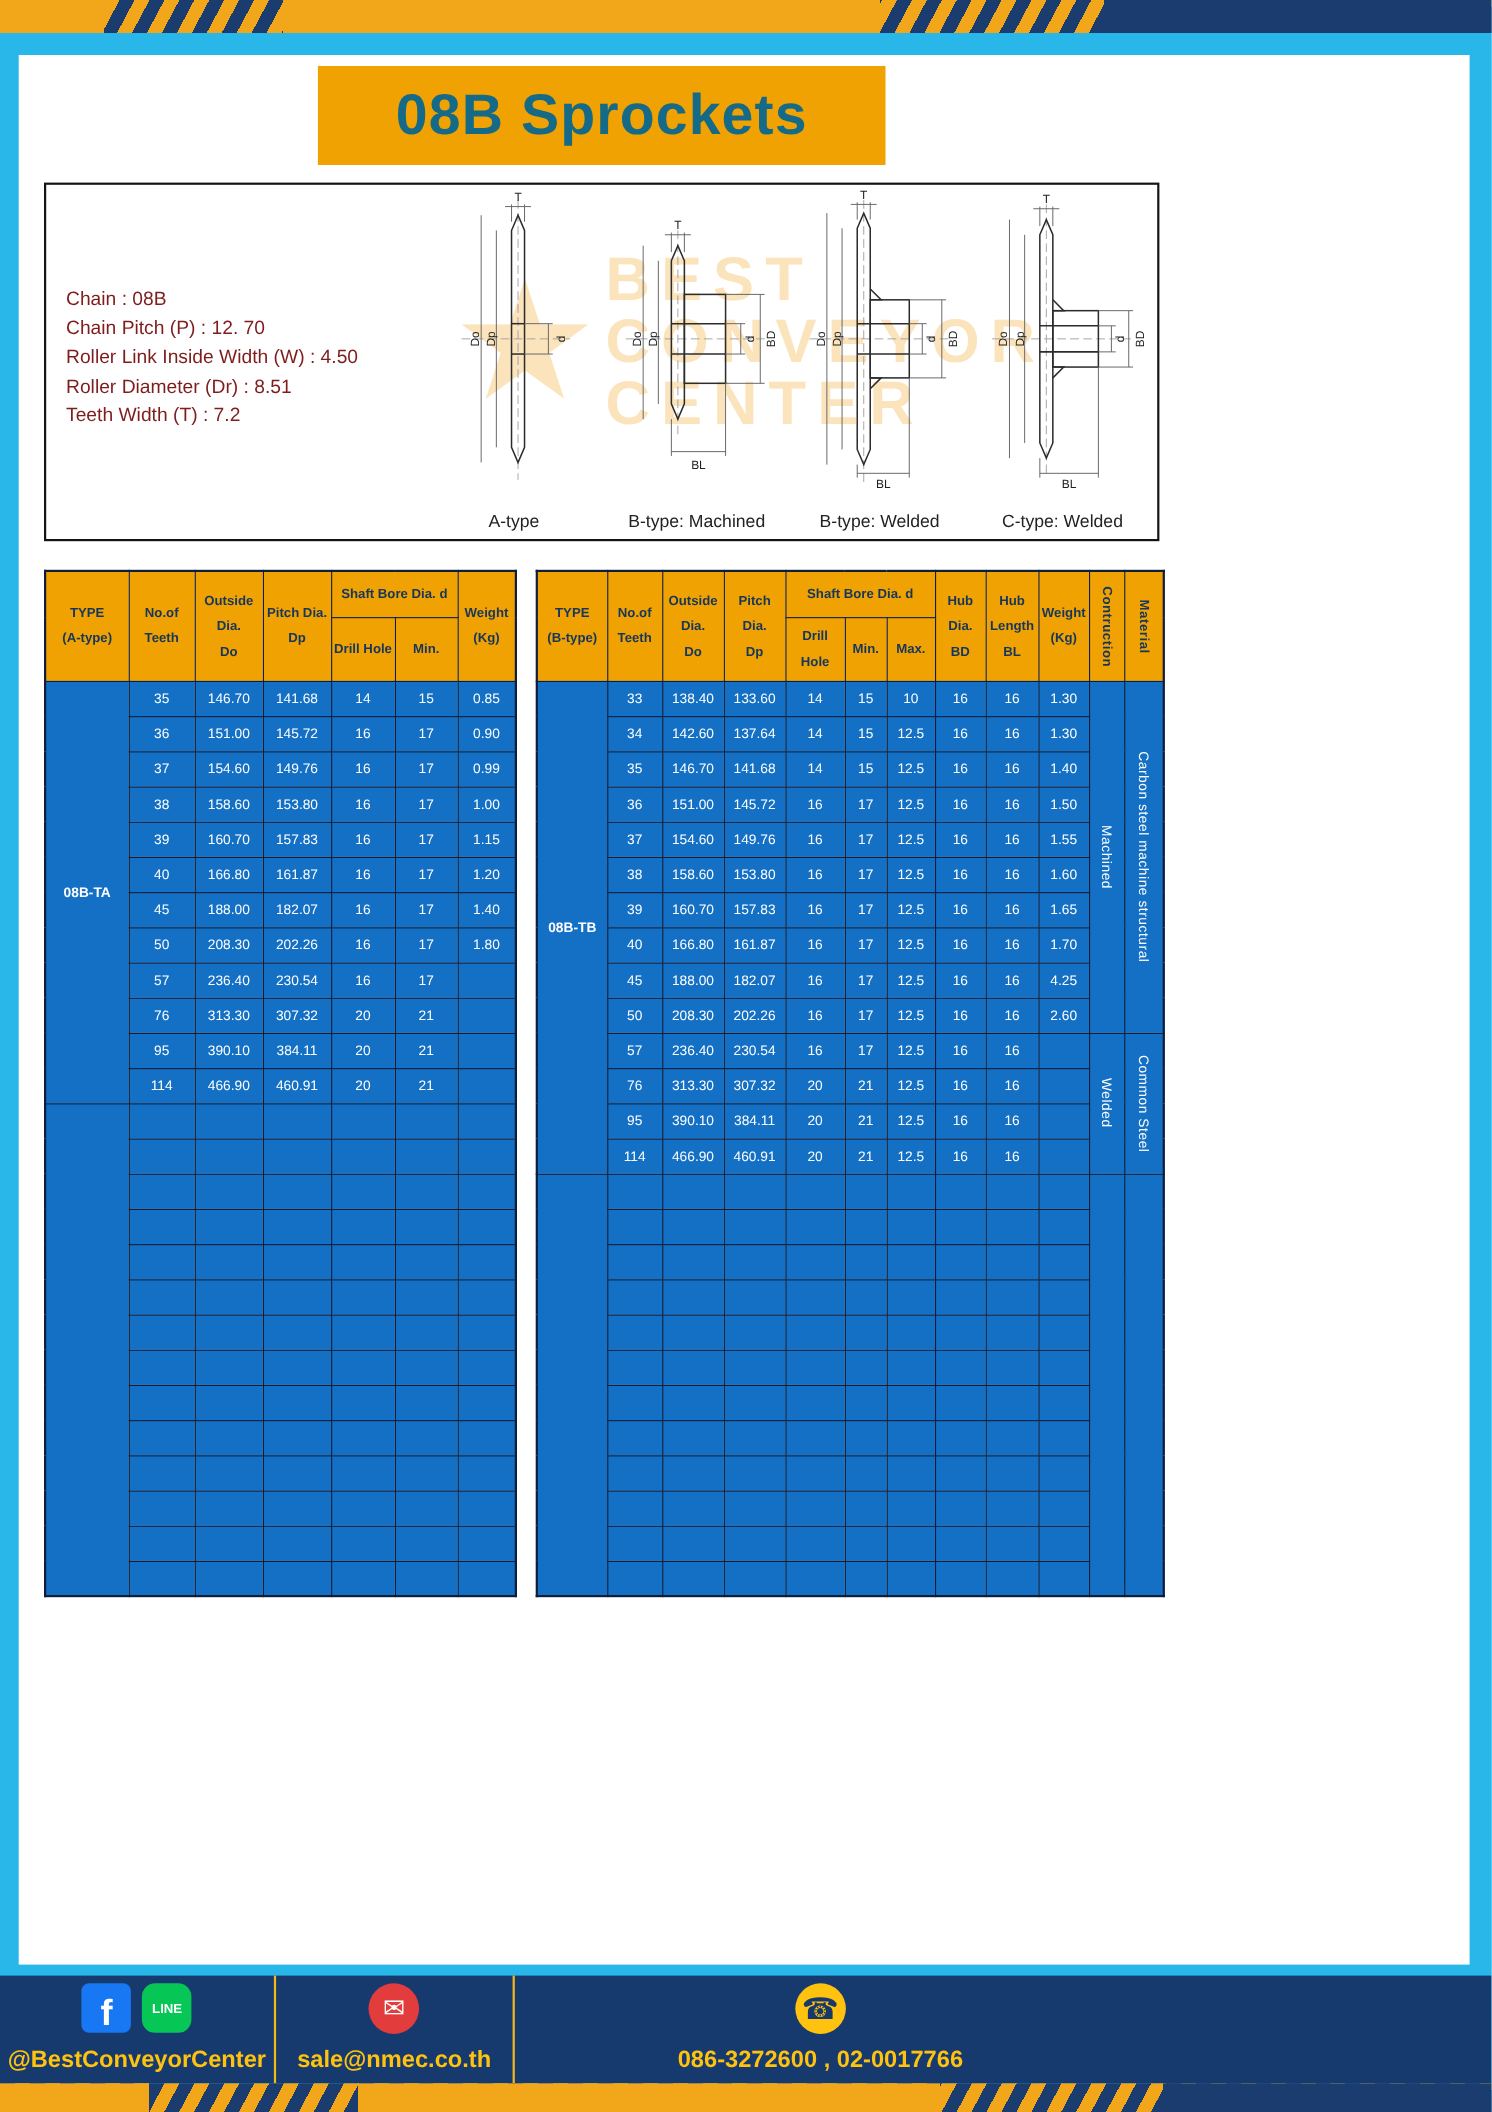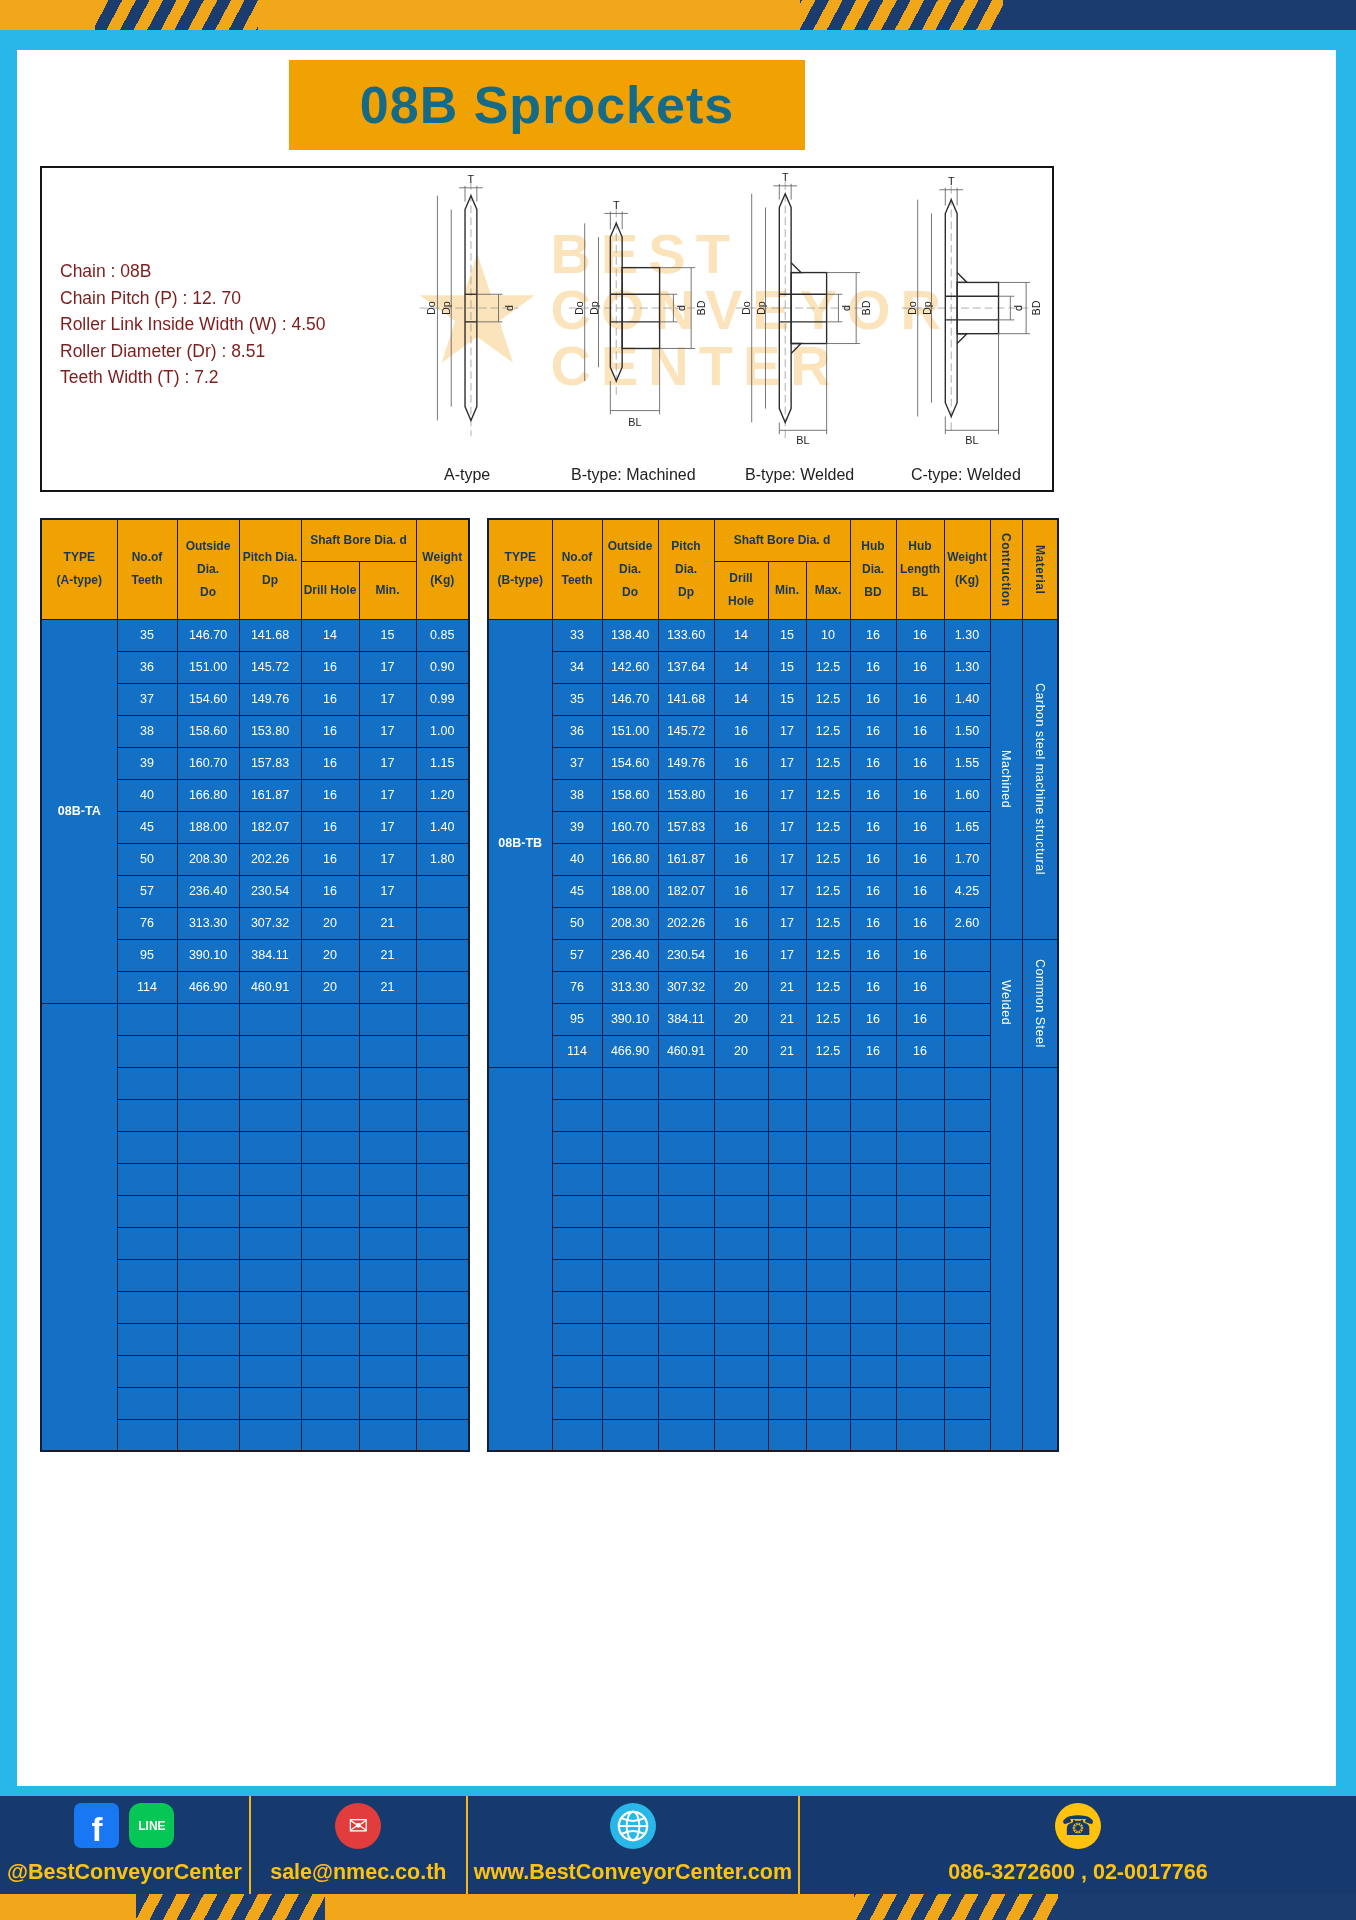--- a/index.html
+++ b/index.html
@@ -879,30 +879,19 @@
     <div class="f-icons">
       <div class="icon-fb">f</div>
       <div class="icon-line">LINE</div>
     </div>
     <div class="f-text">@BestConveyorCenter</div>
   </div>
   <div class="f-sec s2">
     <div class="icon-round icon-mail">✉</div>
     <div class="f-text">sale@nmec.co.th</div>
   </div>
-  <div class="f-sec s3">
-    <div class="icon-round icon-globe">
-      <svg width="34" height="34" viewBox="0 0 24 24">
-        <circle cx="12" cy="12" r="10" fill="none" stroke="#ffffff" stroke-width="1.6"></circle>
-        <ellipse cx="12" cy="12" rx="4.5" ry="10" fill="none" stroke="#ffffff" stroke-width="1.4"></ellipse>
-        <line x1="2" y1="12" x2="22" y2="12" stroke="#ffffff" stroke-width="1.4"></line>
-        <path d="M4 6.5 C9 9, 15 9, 20 6.5 M4 17.5 C9 15, 15 15, 20 17.5" fill="none" stroke="#ffffff" stroke-width="1.4"></path>
-      </svg>
-    </div>
-    <div class="f-text">www.BestConveyorCenter.com</div>
-  </div>
   <div class="f-sec s4">
     <div class="icon-round icon-phone">☎</div>
     <div class="f-text">086-3272600 , 02-0017766</div>
   </div>
 </div>
 
 <div class="stripe-bar bottom"></div>
 
 </body></html>

